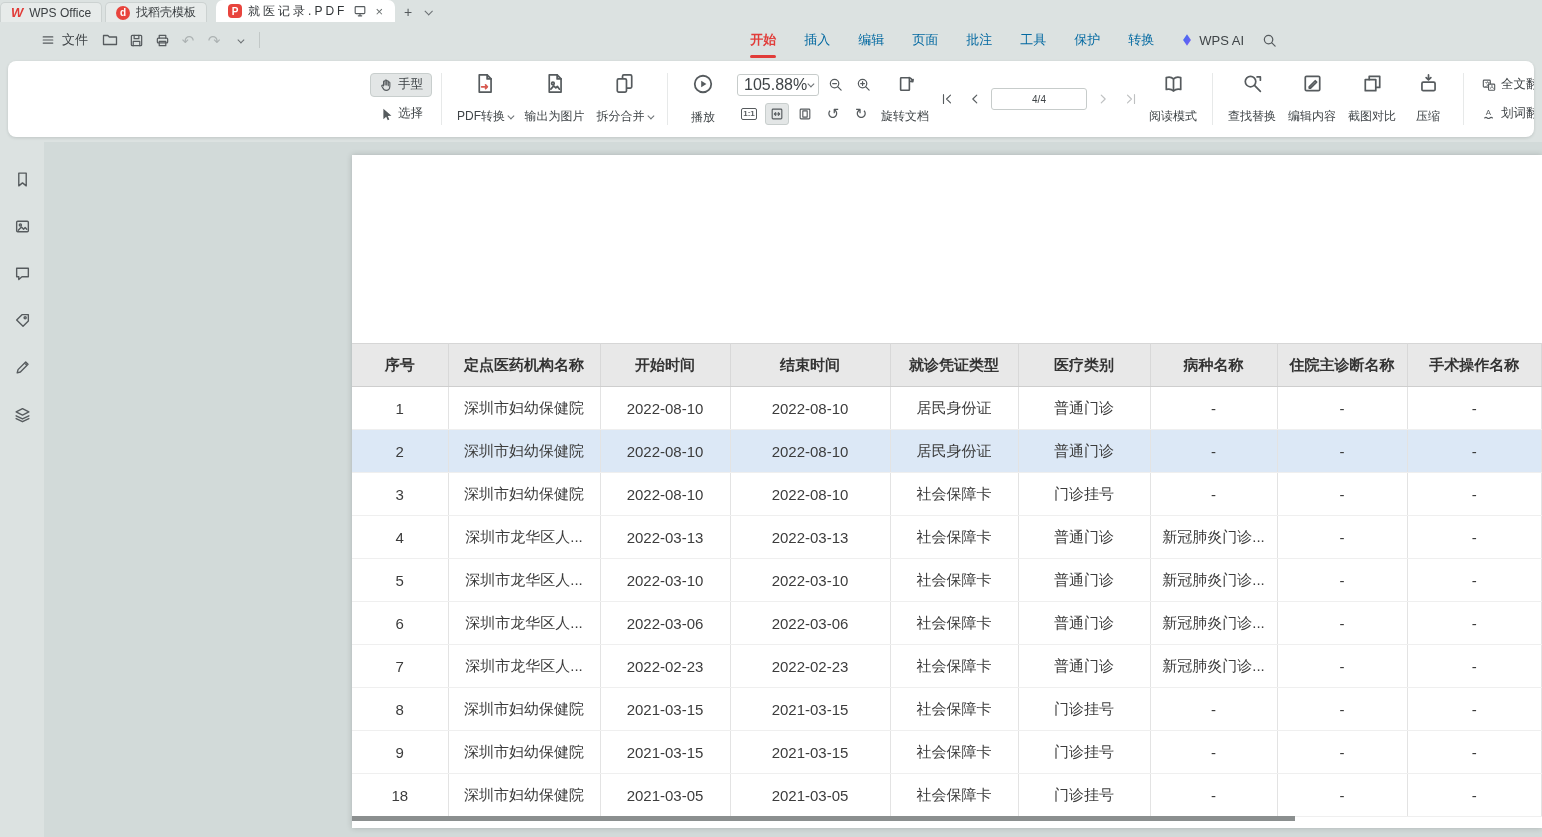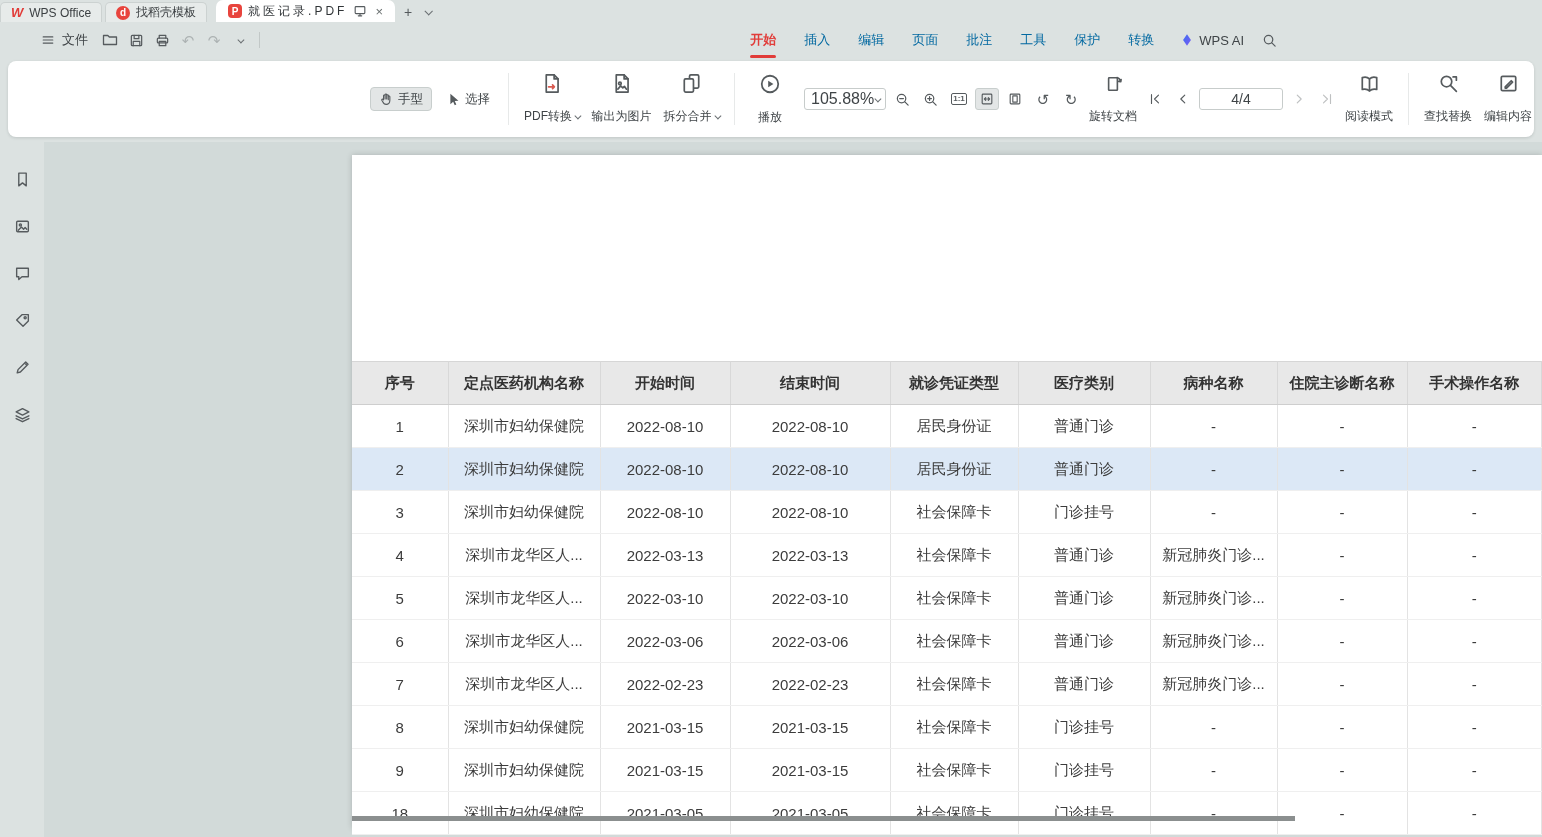--- a/index.html
+++ b/index.html
@@ -45,50 +45,50 @@
   .mtab.active::after{content:"";position:absolute;left:50%;transform:translateX(-50%);bottom:0;width:26px;height:3px;
         background:var(--accent);border-radius:2px;}
   .ai-tab{display:flex;align-items:center;gap:5px;padding:0 12px;height:36px;cursor:pointer;}
 
   
   .ribbon-wrap{padding:3px 8px 5px;background:var(--chrome);}
   .ribbon{height:76px;background:#fff;border-radius:8px;box-shadow:0 1px 3px rgba(60,70,70,.18);
           display:flex;align-items:center;padding:0 14px;overflow:hidden;}
   .rb-spacer{width:348px;flex:none;}
   .vdiv{width:1px;height:52px;background:#e7e9e9;margin:0 9px;flex:none;}
-  .tcol{display:flex;gap:5px;flex:none;}
+  .tcol{display:flex;flex-direction:column;gap:5px;flex:none;}
   .trow{display:flex;align-items:center;gap:4px;height:24px;}
   .toolbtn{display:flex;align-items:center;gap:5px;height:24px;padding:0 8px;border-radius:4px;font-size:12.5px;
            color:var(--ink);cursor:pointer;white-space:nowrap;border:1px solid transparent;}
   .toolbtn.sel{background:var(--sel);border-color:var(--selbrd);}
   .bigbtn{display:flex;flex-direction:column;align-items:center;justify-content:center;gap:4px;min-width:52px;
           padding:4px 6px;border-radius:4px;cursor:pointer;flex:none;}
   .bigbtn .lbl{font-size:12px;color:var(--ink);white-space:nowrap;display:flex;align-items:center;gap:3px;margin-top:10px;}
   .combo{width:82px;height:22px;border:1px solid #c7cccb;border-radius:3px;display:flex;align-items:center;
          justify-content:space-between;padding:0 6px;font-size:16px;cursor:pointer;background:#fff;}
   .icobtn{width:24px;height:22px;display:flex;align-items:center;justify-content:center;border-radius:3px;cursor:pointer;
           border:1px solid transparent;}
   .icobtn.sel{background:var(--sel);border-color:var(--selbrd);}
   .icobtn.dis{opacity:.38;cursor:default;}
   .one2one{border:1.2px solid #565b5e;border-radius:2px;font-size:8px;line-height:1.25;padding:0 1.5px;color:#565b5e;font-weight:bold;}
-  .pageinput{width:84px;height:22px;border:1px solid #c7cccb;border-radius:3px;display:flex;align-items:center;
-             justify-content:center;font-size:14px;background:#fff;cursor:text;}
+  .pageinput{width:96px;height:22px;border:1px solid #c7cccb;border-radius:3px;display:flex;align-items:center;
+             justify-content:center;font-size:10px;background:#fff;cursor:text;}
   .svgi{stroke:#565b5e;fill:none;stroke-width:1.3;stroke-linecap:round;stroke-linejoin:round;flex:none;}
   .svgi text{stroke:none;fill:#565b5e;font-family:"Liberation Sans",sans-serif;}
 
   
   .main{flex:1;display:flex;overflow:hidden;}
   .rail{width:44px;flex:none;background:var(--chrome);display:flex;flex-direction:column;align-items:center;
         gap:21px;padding-top:24px;}
   .rail .icobtn{width:28px;height:26px;}
   .docarea{position:relative;flex:1;background:var(--docbg);overflow:hidden;}
   .page{position:absolute;left:308px;top:13px;right:0;height:673px;background:#fff;box-shadow:0 0 6px rgba(0,0,0,.18);}
 
   
-  .tablewrap{position:absolute;top:206px;left:0;right:0;filter:blur(.3px);}
+  .tablewrap{position:absolute;top:188px;left:0;right:0;filter:blur(.3px);}
   table{width:100%;border-collapse:collapse;table-layout:fixed;font-size:15px;color:#3c3c3c;border-top:1px solid #d6d6d6;}
   th{background:#e8e8e8;font-weight:bold;height:43px;color:#333;
      border-right:1px solid #d8d8d8;border-bottom:1px solid #cecece;text-align:center;}
   td{height:43px;text-align:center;border-right:1px solid #e3e3e3;border-bottom:1px solid #efefef;background:#fff;}
   tr.hl td{background:#dce8f6;}
   col.c0{width:96px;}col.c1{width:152px;}col.c2{width:130px;}col.c3{width:160px;}col.c4{width:128px;}
   col.c5{width:132px;}col.c6{width:127px;}col.c7{width:130px;}col.c8{width:auto;}
   .bottom-edge{position:absolute;top:661px;left:0;width:943px;height:5px;background:#8b8f8f;}
 </style>
 </head>

